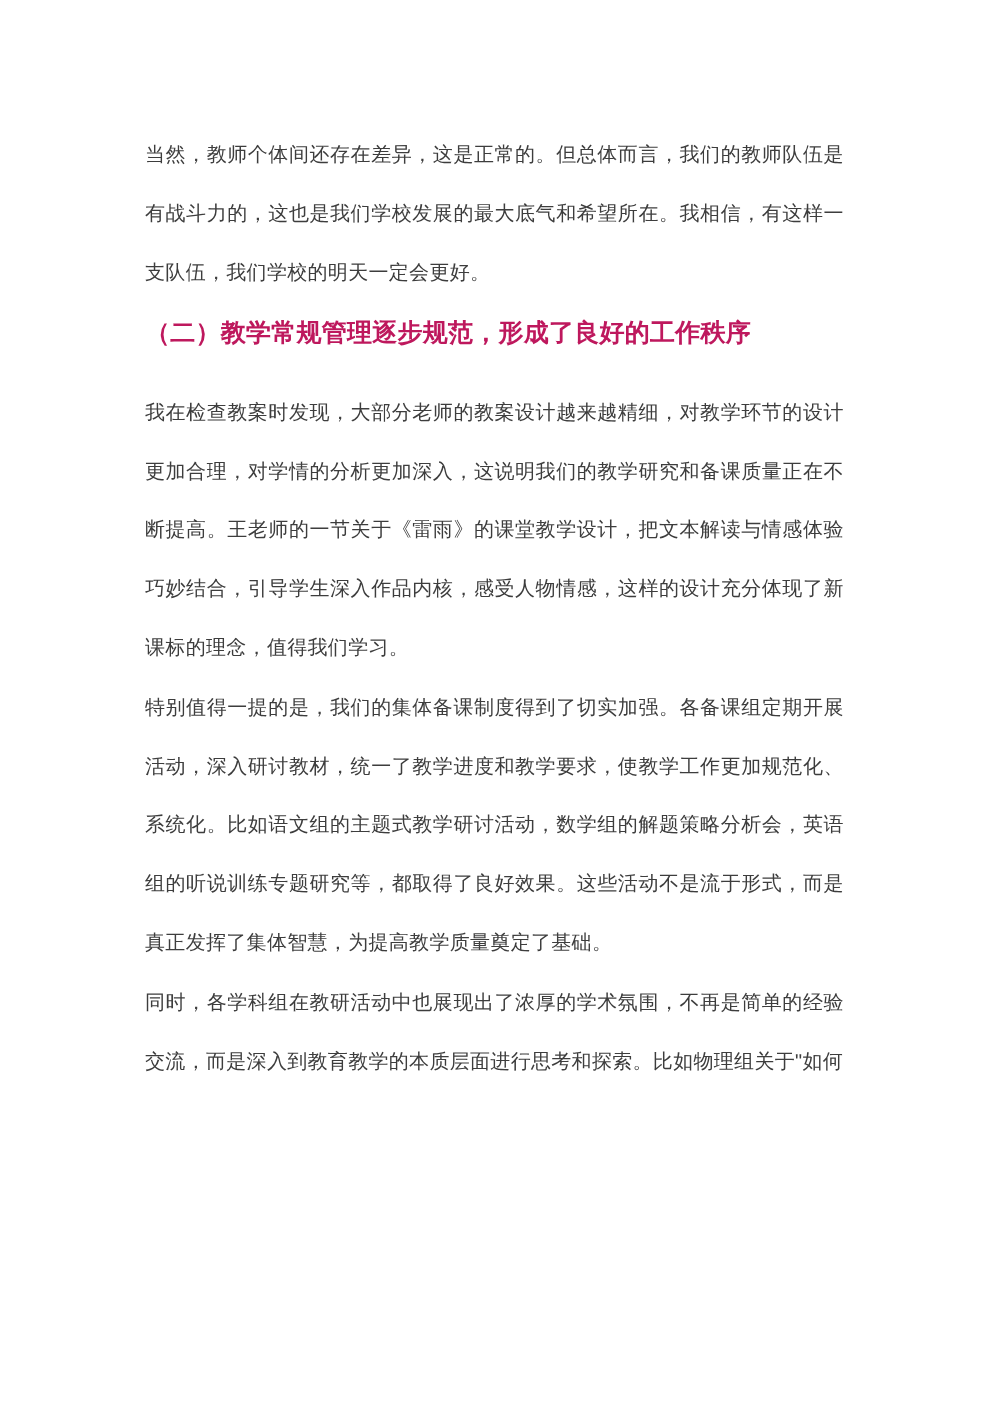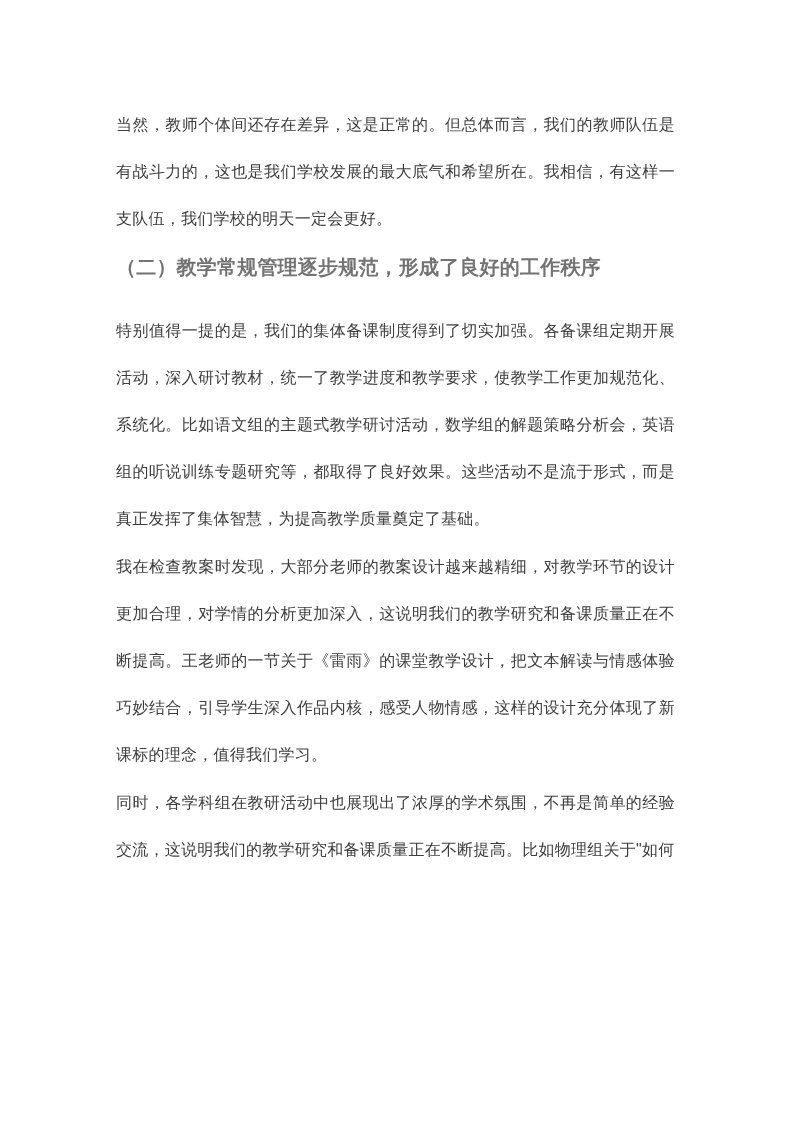--- a/index.html
+++ b/index.html
@@ -29,32 +29,32 @@
     color: #3d3d3d;
     text-align: justify;
     text-justify: inter-ideograph;
     word-break: break-all;
   }
   .section-heading {
     margin: 2px 0 16px 0;
     font-size: 20px;
     line-height: 47px;
     font-weight: bold;
-    color: #737373;
+    color: #be185d;
     letter-spacing: 0.2px;
     white-space: nowrap;
   }
 </style>
 </head>
 <body>
 
 <div class="doc-page">
   <p class="body-para">当然，教师个体间还存在差异，这是正常的。但总体而言，我们的教师队伍是有战斗力的，这也是我们学校发展的最大底气和希望所在。我相信，有这样一支队伍，我们学校的明天一定会更好。</p>
 
   <h2 class="section-heading">（二）教学常规管理逐步规范，形成了良好的工作秩序</h2>
 
 
+  <p class="body-para">我在检查教案时发现，大部分老师的教案设计越来越精细，对教学环节的设计更加合理，对学情的分析更加深入，这说明我们的教学研究和备课质量正在不断提高。王老师的一节关于《雷雨》的课堂教学设计，把文本解读与情感体验巧妙结合，引导学生深入作品内核，感受人物情感，这样的设计充分体现了新课标的理念，值得我们学习。</p>
+
   <p class="body-para">特别值得一提的是，我们的集体备课制度得到了切实加强。各备课组定期开展活动，深入研讨教材，统一了教学进度和教学要求，使教学工作更加规范化、系统化。比如语文组的主题式教学研讨活动，数学组的解题策略分析会，英语组的听说训练专题研究等，都取得了良好效果。这些活动不是流于形式，而是真正发挥了集体智慧，为提高教学质量奠定了基础。</p>
 
-  <p class="body-para">我在检查教案时发现，大部分老师的教案设计越来越精细，对教学环节的设计更加合理，对学情的分析更加深入，这说明我们的教学研究和备课质量正在不断提高。王老师的一节关于《雷雨》的课堂教学设计，把文本解读与情感体验巧妙结合，引导学生深入作品内核，感受人物情感，这样的设计充分体现了新课标的理念，值得我们学习。</p>
-
-  <p class="body-para">同时，各学科组在教研活动中也展现出了浓厚的学术氛围，不再是简单的经验交流，这说明我们的教学研究和备课质量正在不断提高。比如物理组关于"如何</p>
+  <p class="body-para">同时，各学科组在教研活动中也展现出了浓厚的学术氛围，不再是简单的经验交流，而是深入到教育教学的本质层面进行思考和探索。比如物理组关于"如何</p>
 </div>
 
 </body></html>

